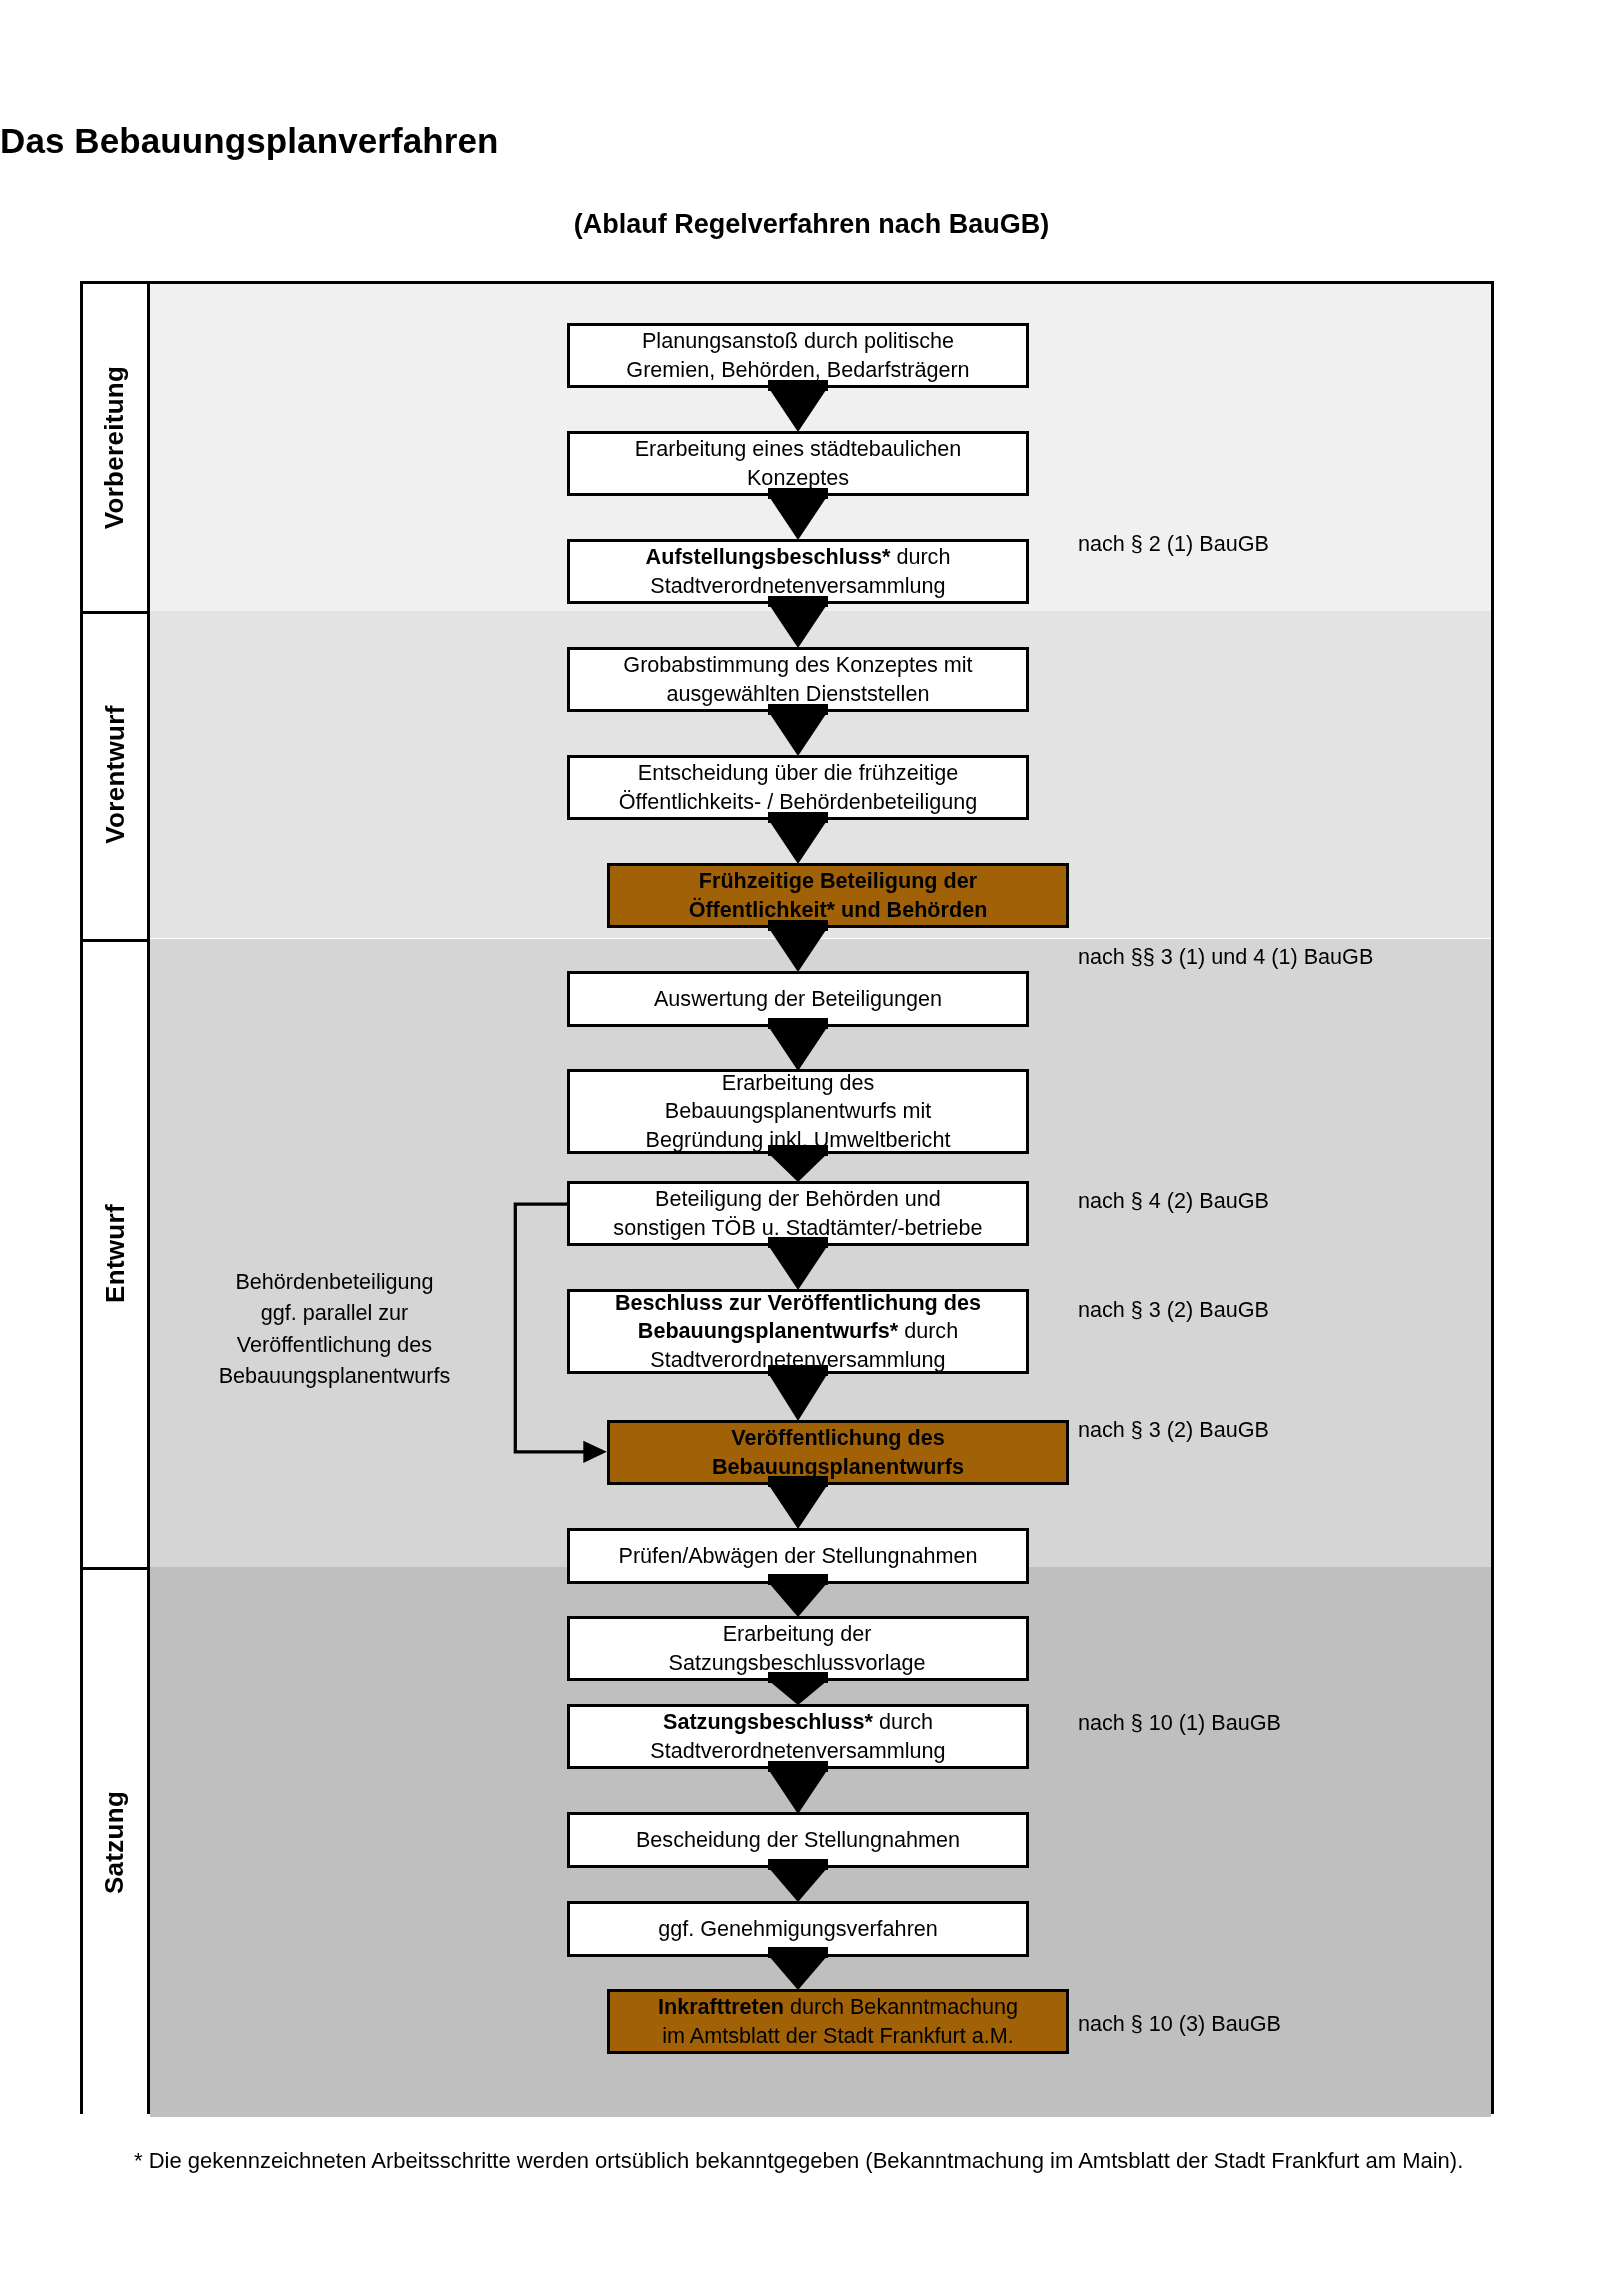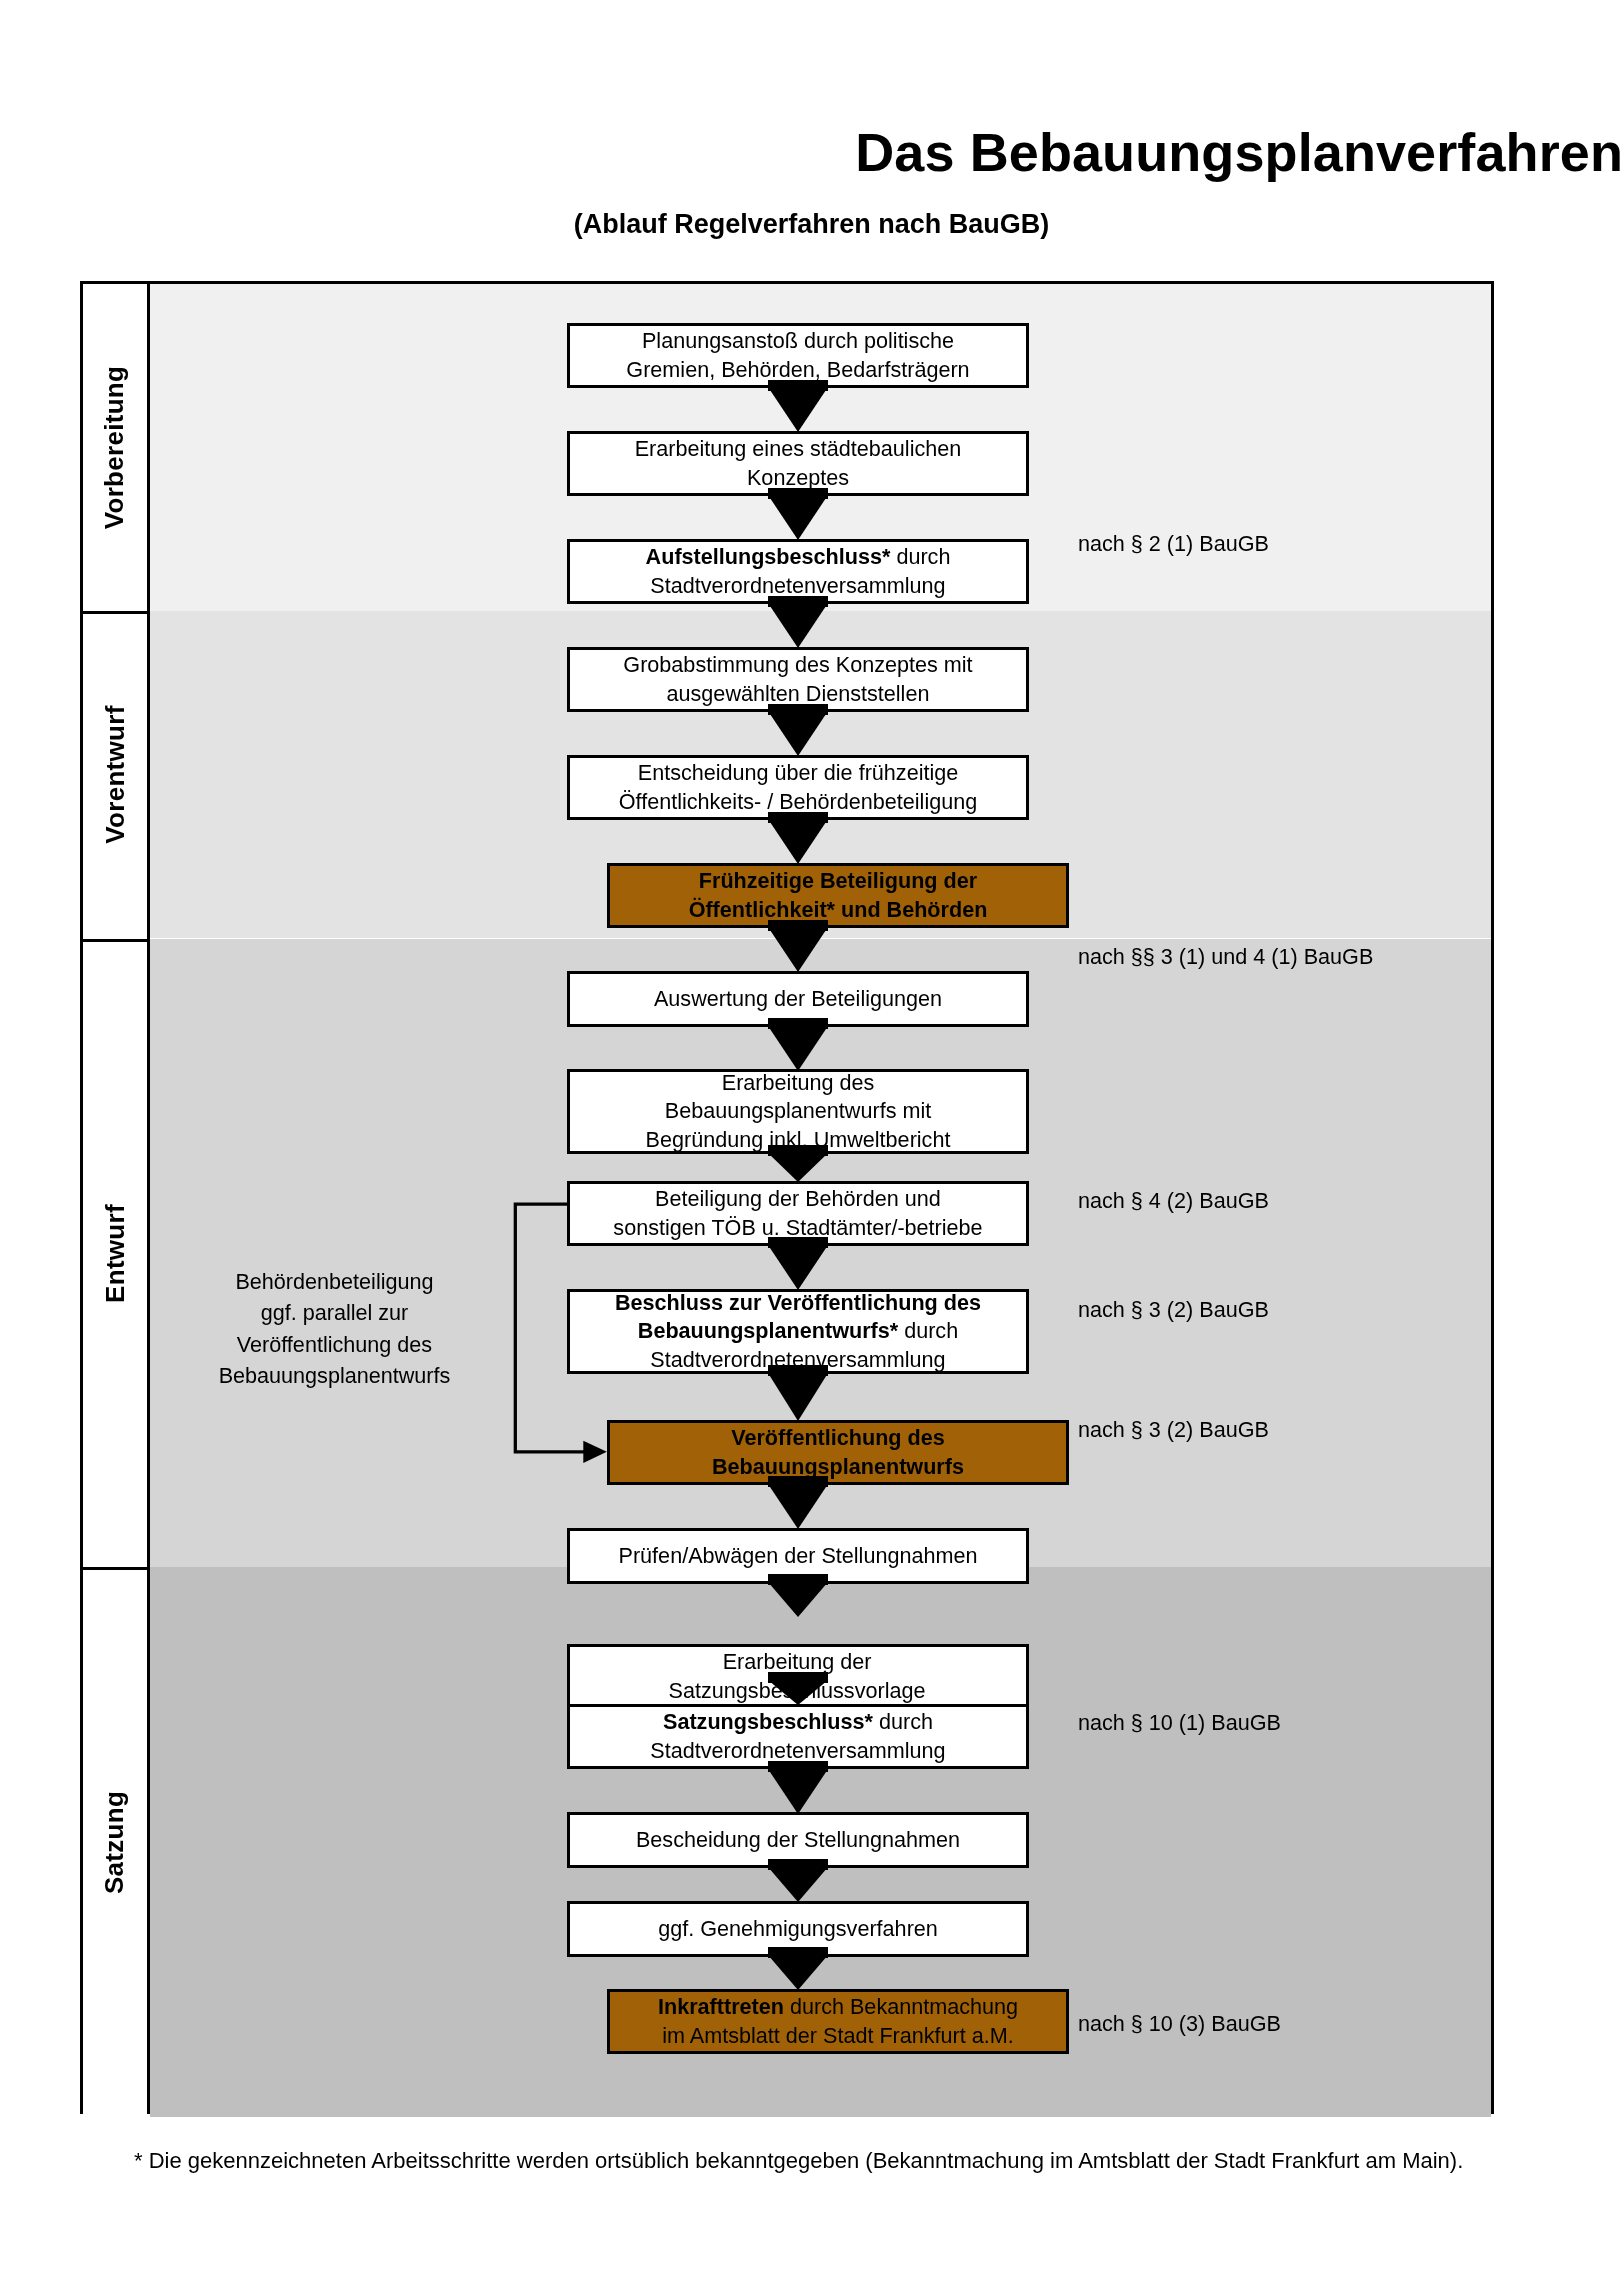--- a/index.html
+++ b/index.html
@@ -7,21 +7,21 @@
     width:1623px;height:2295px;
     font-family:"Liberation Sans","DejaVu Sans",sans-serif;
     color:#000;
     -webkit-font-smoothing:antialiased;
   }
   .page{position:relative;width:1623px;height:2295px;overflow:hidden;}
 
   
   .title{
     position:absolute;left:0;top:121px;width:1623px;
-    text-align:right;font-size:54px;font-weight:bold;letter-spacing:0.1px;
+    text-align:left;font-size:35px;font-weight:bold;letter-spacing:0.1px;
   }
   .subtitle{
     position:absolute;left:0;top:209px;width:1623px;
     text-align:center;font-size:27px;font-weight:bold;
   }
 
   
   .frame{
     position:absolute;left:80px;top:281px;
     width:1414px;height:1833px;
@@ -166,21 +166,21 @@
         </div>
         <div class="box" style="left: 484px; top: 1005px; height: 85px;">
           <div><b>Beschluss zur&nbsp;Veröffentlichung&nbsp;des</b><br><b>Bebauungsplanentwurfs*</b> durch<br>Stadtverordnetenversammlung</div>
         </div>
         <div class="box blue" style="left: 484px; top: 1136px; height: 65px;">
           <div><b>Veröffentlichung des</b><br><b>Bebauungsplanentwurfs</b></div>
         </div>
         <div class="box" style="left: 484px; top: 1244px; height: 56px;">
           <div>Prüfen/Abwägen der Stellungnahmen</div>
         </div>
-        <div class="box" style="left: 484px; top: 1360px; height: 65px; padding-left: 6px;">
+        <div class="box" style="left: 484px; top: 1332px; height: 65px; padding-left: 6px;">
           <div>Erarbeitung der<br>Satzungsbeschlussvorlage</div>
         </div>
         <div class="box" style="left: 484px; top: 1420px; height: 65px;">
           <div><b>Satzungsbeschluss*</b> durch<br>Stadtverordnetenversammlung</div>
         </div>
         <div class="box" style="left: 484px; top: 1528px; height: 56px; align-items: center;">
           <div>Bescheidung der Stellungnahmen</div>
         </div>
         <div class="box" style="left: 484px; top: 1617px; height: 56px;">
           <div>ggf. Genehmigungsverfahren</div>

